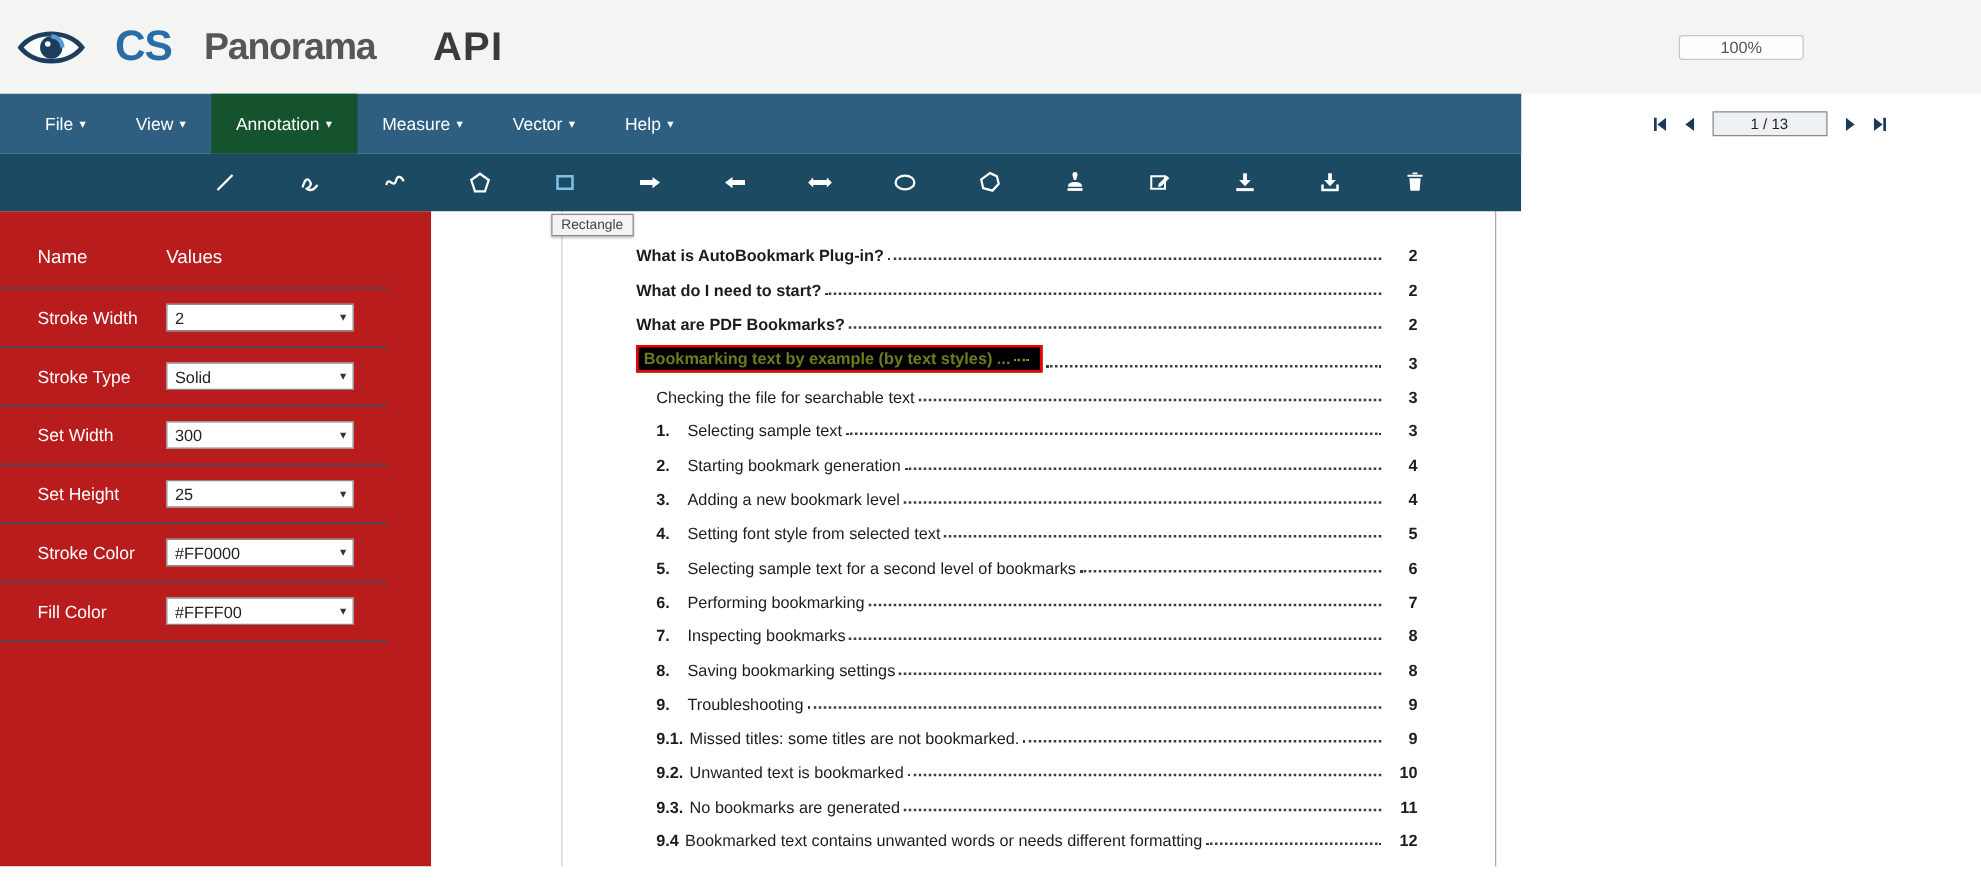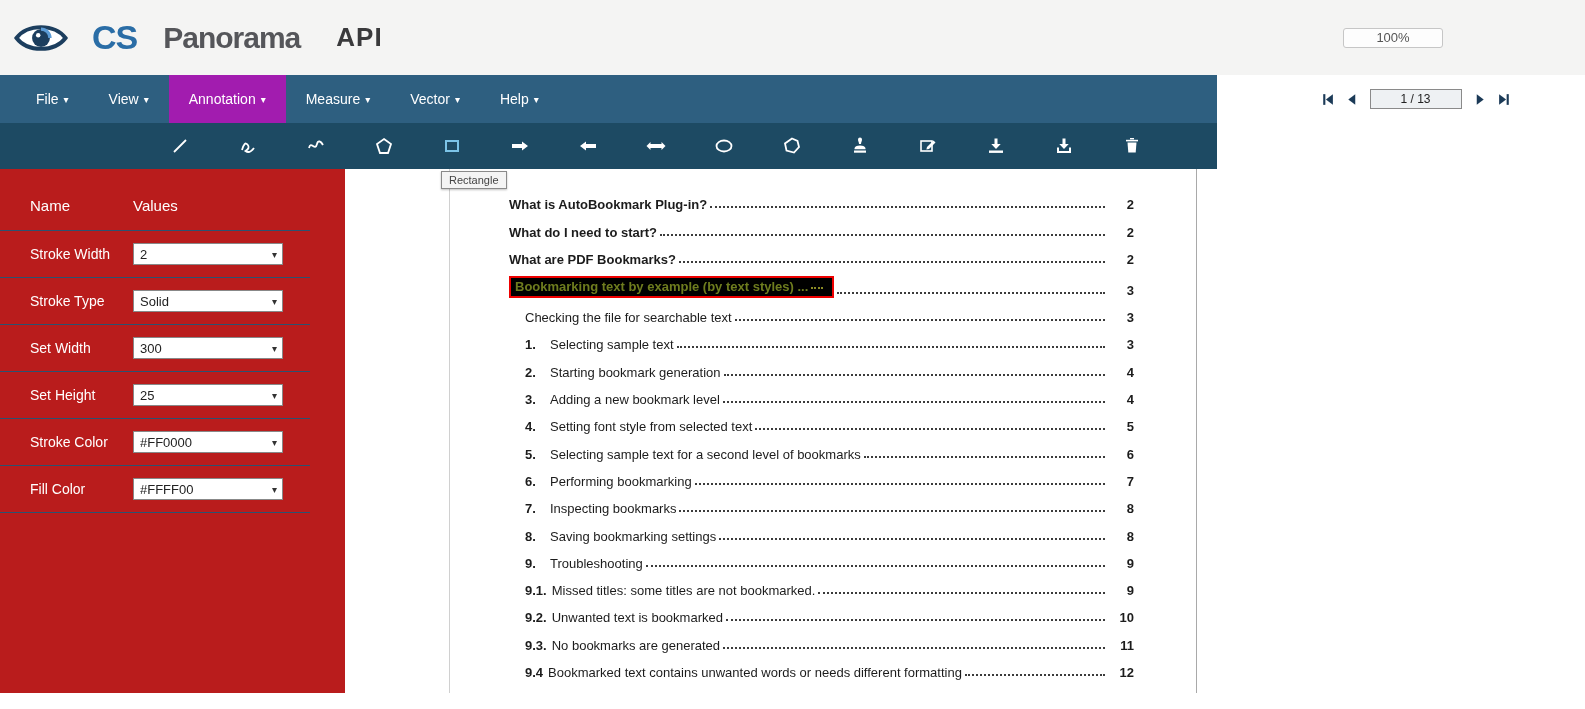--- a/index.html
+++ b/index.html
@@ -5,30 +5,30 @@
   * { margin:0; padding:0; box-sizing:border-box; }
   html,body { width:1585px; height:709px; overflow:hidden; background:#fff;
               font-family:"Liberation Sans", sans-serif; }
 
   
   .topbar { height:75px; background:#f4f4f3; display:flex; align-items:center; }
   .logo { display:flex; align-items:center; margin-left:14px; gap:24px; }
   .logo svg { display:block; }
   .logo-cs { font-size:34px; font-weight:700; color:#2a6da6; letter-spacing:-1px; }
   .logo-panorama { font-size:30px; font-weight:700; color:#55565a; letter-spacing:-1px; margin-left:2px; }
-  .logo-api { font-size:26px; font-weight:700; color:#3a3a3c; margin-left:12px; letter-spacing:1px; }
+  .logo-api { font-size:32px; font-weight:700; color:#3a3a3c; margin-left:22px; letter-spacing:1px; }
   .zoom-box { margin-left:auto; margin-right:142px; width:100px; height:20px; line-height:18px;
               text-align:center; background:#fdfdfd; border:1px solid #c6c6c6; border-radius:3px;
               font-size:13px; color:#555; }
 
   
   .menubar-row { display:flex; height:48px;gap:29px; }
   .menubar { width:1217px; background:#2e5f80; display:flex; align-items:stretch; padding-left:16px; }
   .menu-item { padding:0 20px; display:flex; align-items:center; color:#fff; font-size:14px; cursor:pointer; }
-  .menu-item.active { background:#a21caf; }
+  .menu-item.active { background:#14532d; }
   .caret { font-size:10px; margin-left:5px; color:#fff; }
   .menubar-right { flex:1; background:#fff; display:flex; align-items:center; justify-content:center; gap:5px; }
   .pg-btn { background:none; border:none; padding:2px; cursor:pointer; display:flex; align-items:center; }
   .pg-btn svg { display:block; }
   .page-input { width:92px; height:20px; border:1px solid #8a8a8a; background:#eef1f3; color:#222;
                 font-size:12px; text-align:center; font-family:"Liberation Sans", sans-serif; margin:0 4px; }
 
   
   .toolbar-row { display:flex; height:46px; position:relative; z-index:5; }
   .toolbar { width:1217px; background:#1d4a63; display:flex; align-items:center; gap:34px; padding-left:157px; }

